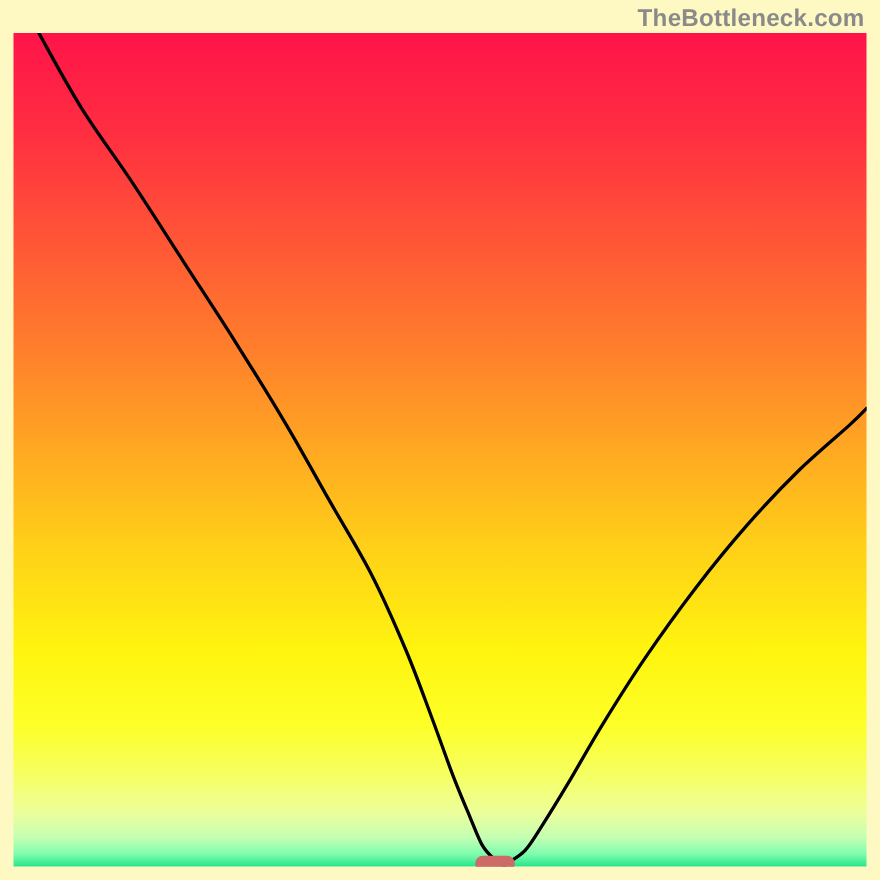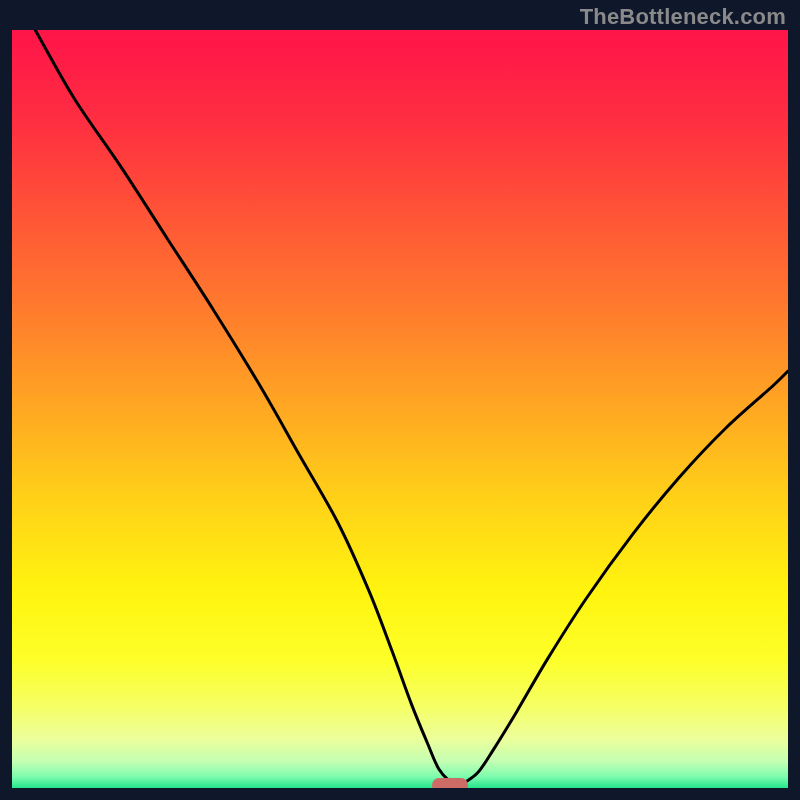--- a/index.html
+++ b/index.html
@@ -7,21 +7,21 @@
     padding: 0;
     width: 800px;
     height: 800px;
     background: #000;
     overflow: hidden;
   }
   .frame {
     position: relative;
     width: 800px;
     height: 800px;
-    background: #0f172a;
+    background: #fef9c3;
   }
   .plot {
     position: absolute;
     left: 12px;
     top: 30px;
     width: 776px;
     height: 758px;
     overflow: hidden;
   }
   .gradient {

